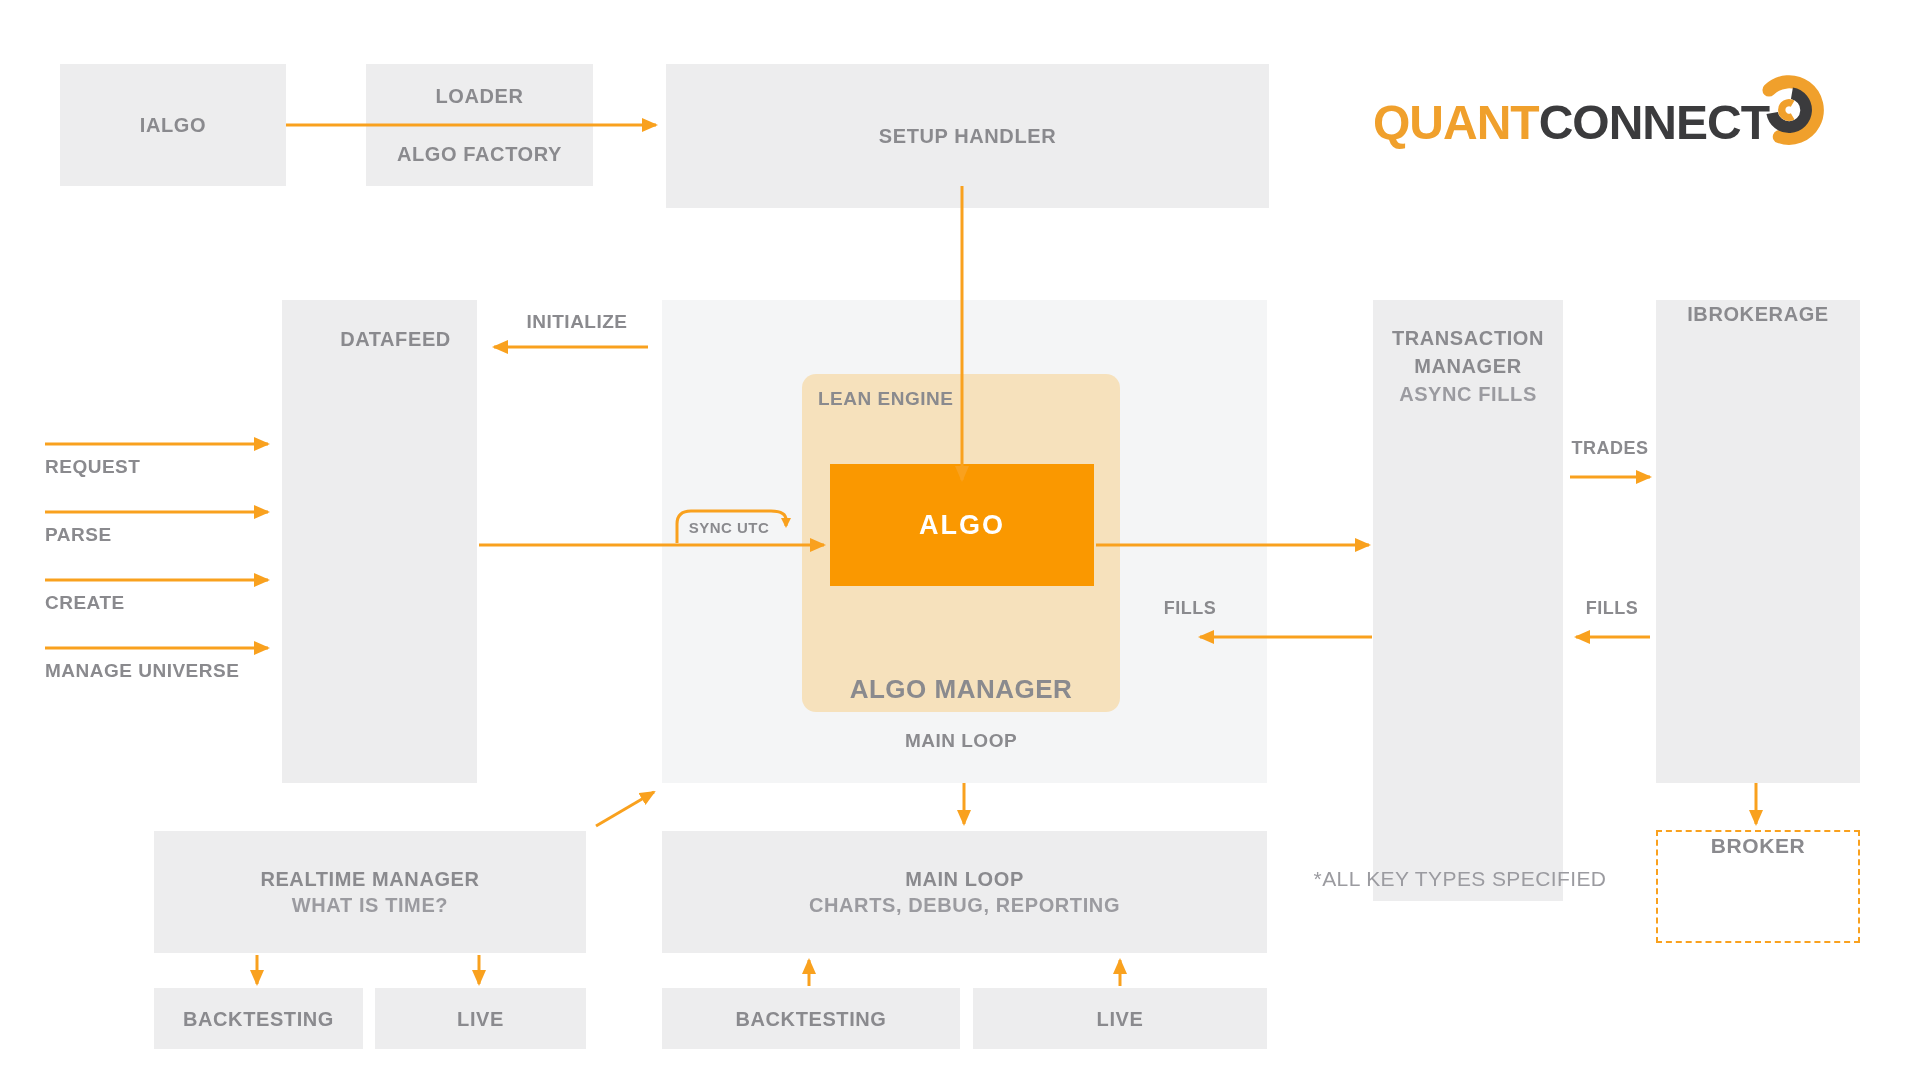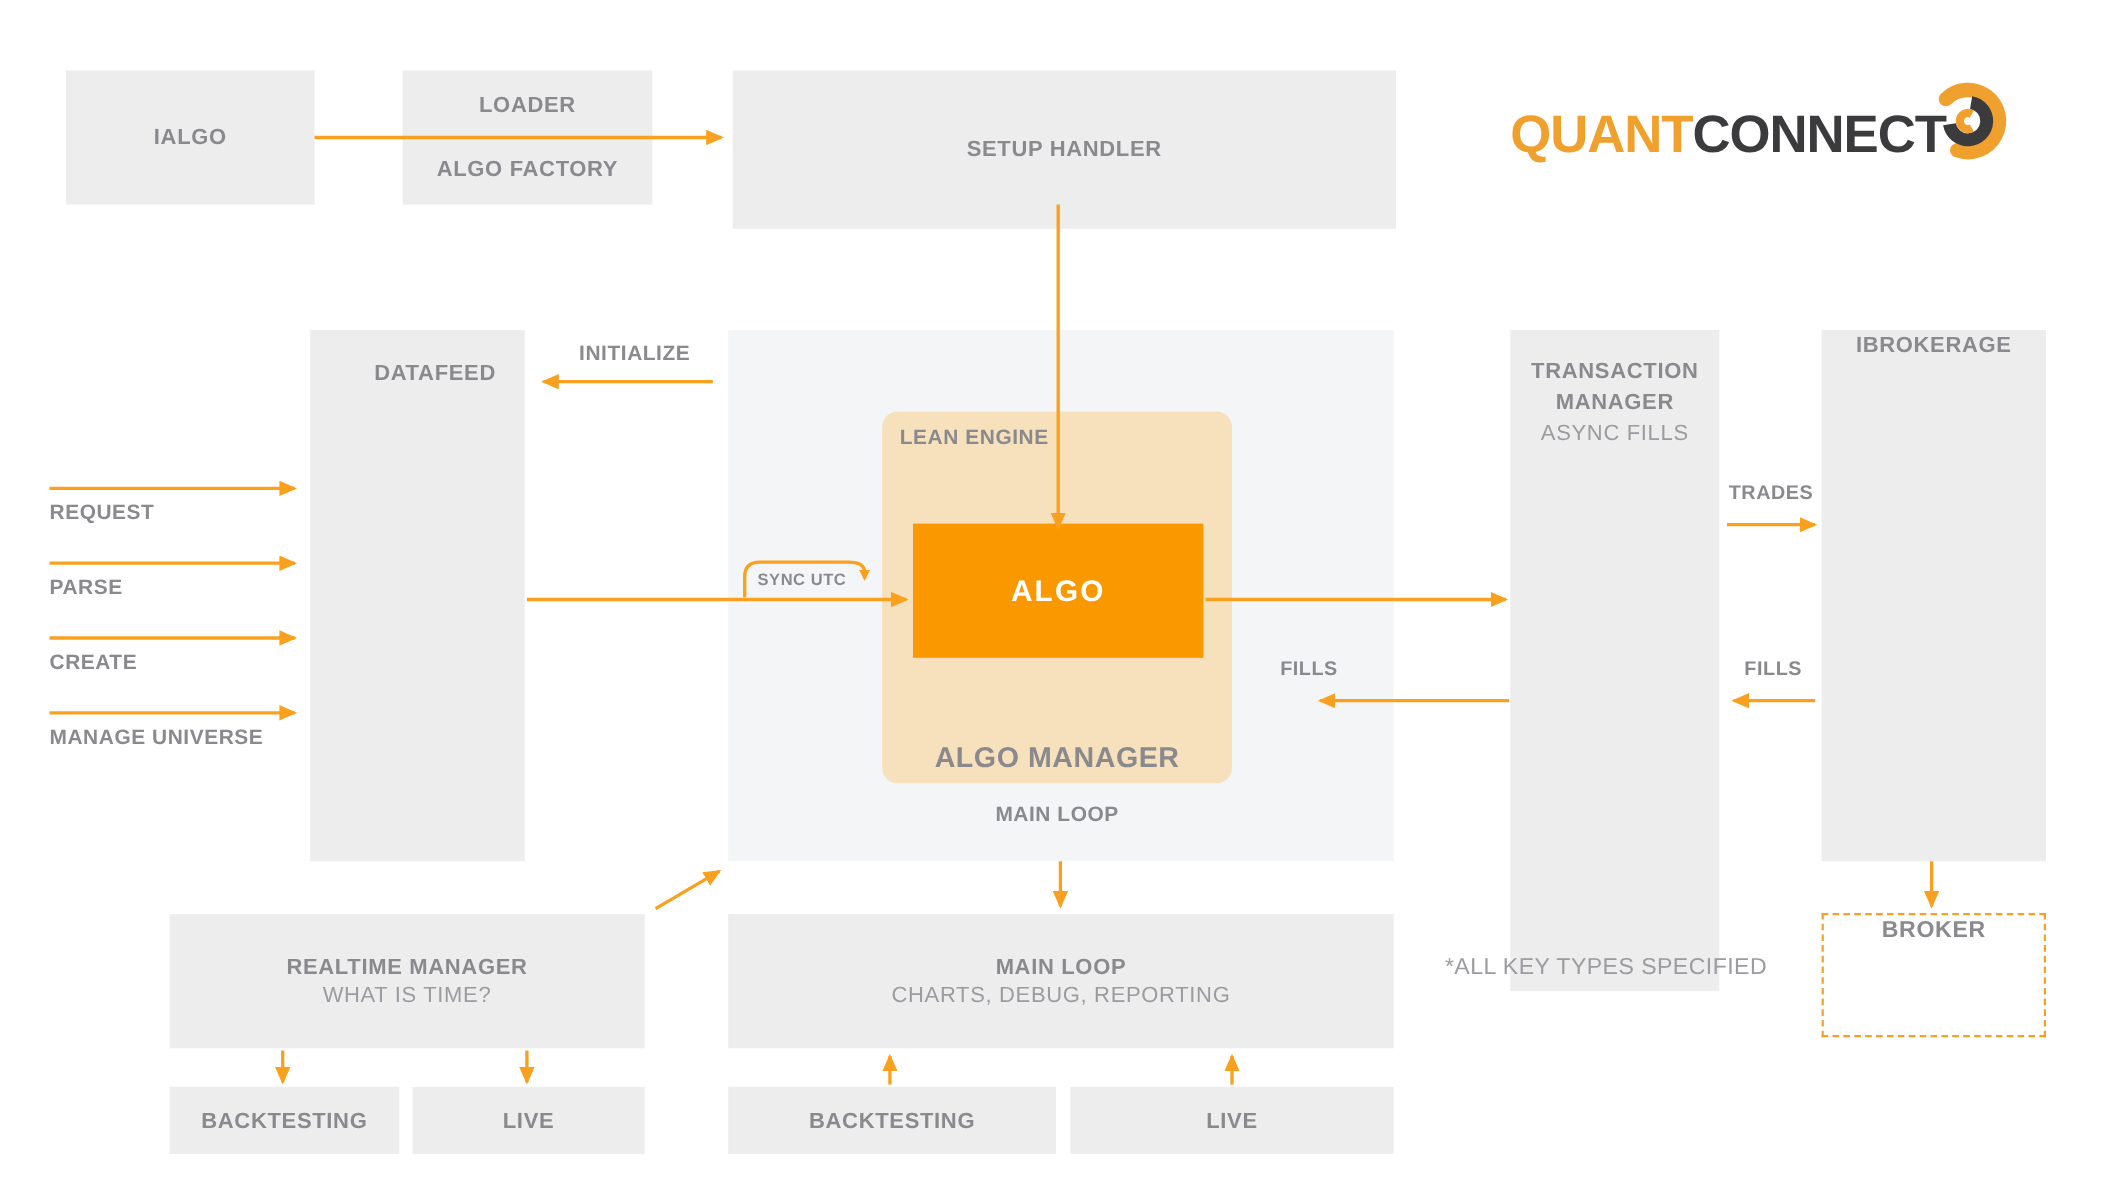--- a/index.html
+++ b/index.html
@@ -19,21 +19,21 @@
   .canvas{position:relative;width:1920px;height:1080px;background:#ffffff;overflow:hidden;}
 
   .box{position:absolute;background:var(--box-gray);display:flex;flex-direction:column;
        align-items:center;justify-content:center;text-align:center;}
   .box.top-align{justify-content:flex-start;}
   .panel{background:var(--panel-gray);}
   .lean{background:var(--lean-bg);border-radius:14px;}
   .algo-box{background:var(--algo-orange);}
 
   .lbl{color:var(--label-gray);font-weight:bold;font-size:20px;letter-spacing:.6px;line-height:28px;}
-  .lbl-light{color:var(--label-light);font-weight:normal;font-size:20px;letter-spacing:.6px;line-height:28px;}
+  .lbl-light{color:var(--label-light);font-weight:bold;font-size:20px;letter-spacing:.6px;line-height:28px;}
   .small-lbl{position:absolute;color:var(--label-gray);font-weight:bold;font-size:18px;
              letter-spacing:.5px;white-space:nowrap;}
   .centered{transform:translate(-50%,-50%);}
   .algo-text{color:#ffffff;font-weight:bold;font-size:27px;letter-spacing:2px;}
 
   .dashed{position:absolute;border:2px dashed var(--arrow-orange);background:transparent;
           display:flex;align-items:flex-start;justify-content:center;}
 
   svg.overlay{position:absolute;left:0;top:0;z-index:10;pointer-events:none;}
   .arrow{stroke:var(--arrow-orange);stroke-width:3;fill:none;}
@@ -76,21 +76,21 @@
   <div class="box top-align" style="left:282px;top:300px;width:195px;height:483px;padding-top:25px;padding-left:32px;">
     <div class="lbl">DATAFEED</div>
   </div>
 
   <div class="box panel" style="left:662px;top:300px;width:605px;height:483px;"></div>
 
   <div class="box lean" style="left:802px;top:374px;width:318px;height:338px;"></div>
 
   <div class="small-lbl" style="left:818px;top:388px;font-size:19px;">LEAN ENGINE</div>
 
-  <div class="box algo-box" style="left:830px;top:476px;width:264px;height:122px;">
+  <div class="box algo-box" style="left:830px;top:464px;width:264px;height:122px;">
     <div class="algo-text">ALGO</div>
   </div>
 
   <div class="small-lbl centered" style="left:961px;top:689px;font-size:26px;">ALGO MANAGER</div>
   <div class="small-lbl centered" style="left:961px;top:741px;font-size:19px;">MAIN LOOP</div>
 
   <div class="small-lbl centered" style="left:577px;top:322px;font-size:19px;">INITIALIZE</div>
   <div class="small-lbl centered" style="left:729px;top:527px;font-size:15px;">SYNC UTC</div>
 
   <div class="small-lbl" style="left:45px;top:456px;font-size:19px;">REQUEST</div>

